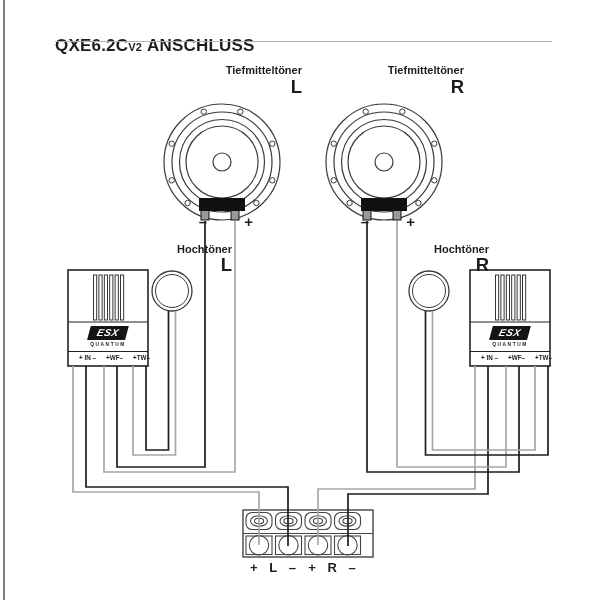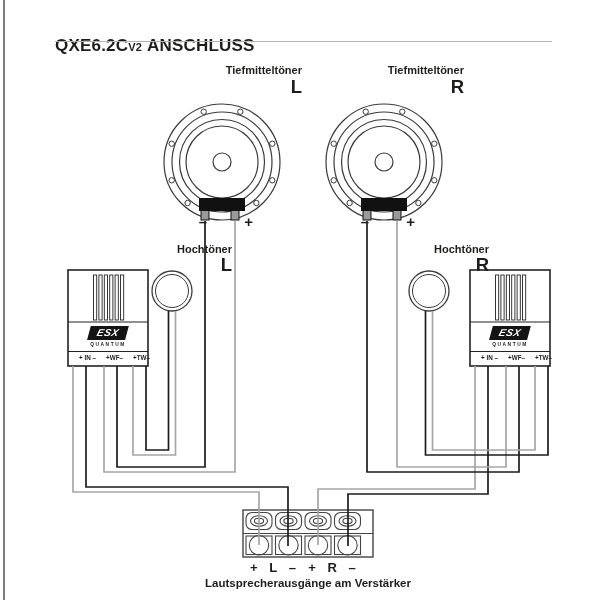--- a/index.html
+++ b/index.html
@@ -185,15 +185,14 @@
   <div class="abs ctr xo-term" style="left:120px;top:354px;">+TW–</div>
 
   <div class="abs esx-logo" style="left:491px;top:326px;">ESX</div>
   <div class="abs quantum" style="left:480px;top:342px;">QUANTUM</div>
   <div class="abs ctr xo-term" style="left:468px;top:354px;">+ IN –</div>
   <div class="abs ctr xo-term" style="left:495px;top:354px;">+WF–</div>
   <div class="abs ctr xo-term" style="left:522px;top:354px;">+TW–</div>
 
   <div class="abs amp-label" style="left:244px;top:560px;">+ L –</div>
   <div class="abs amp-label" style="left:303px;top:560px;">+ R –</div>
-  <div id="caption" class="abs">Lautsprecherausgänge am Verstärker</div>
 
 </div>
 
 </body></html>

